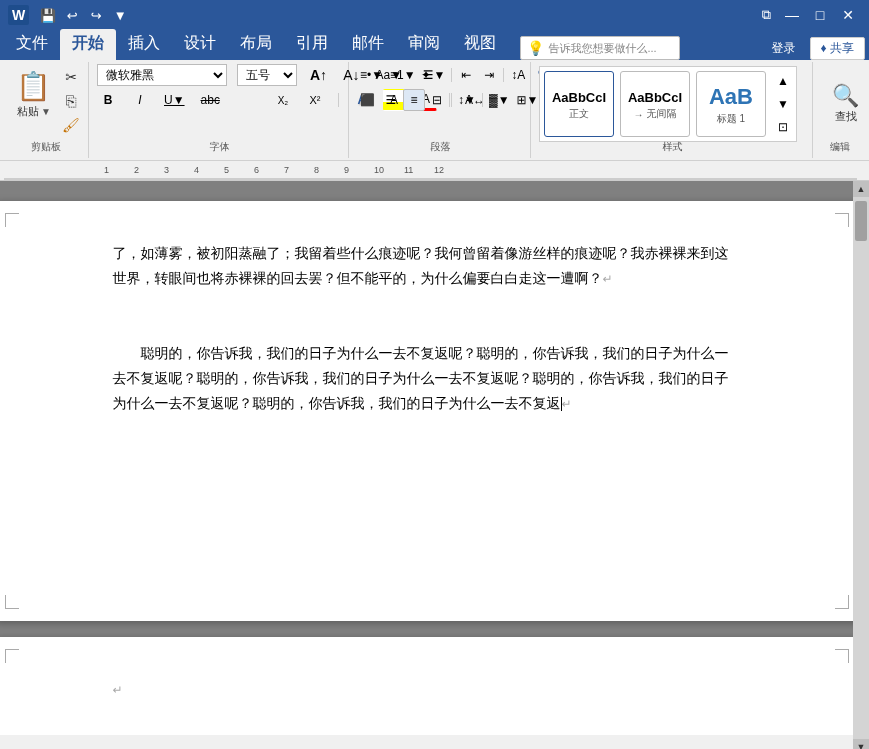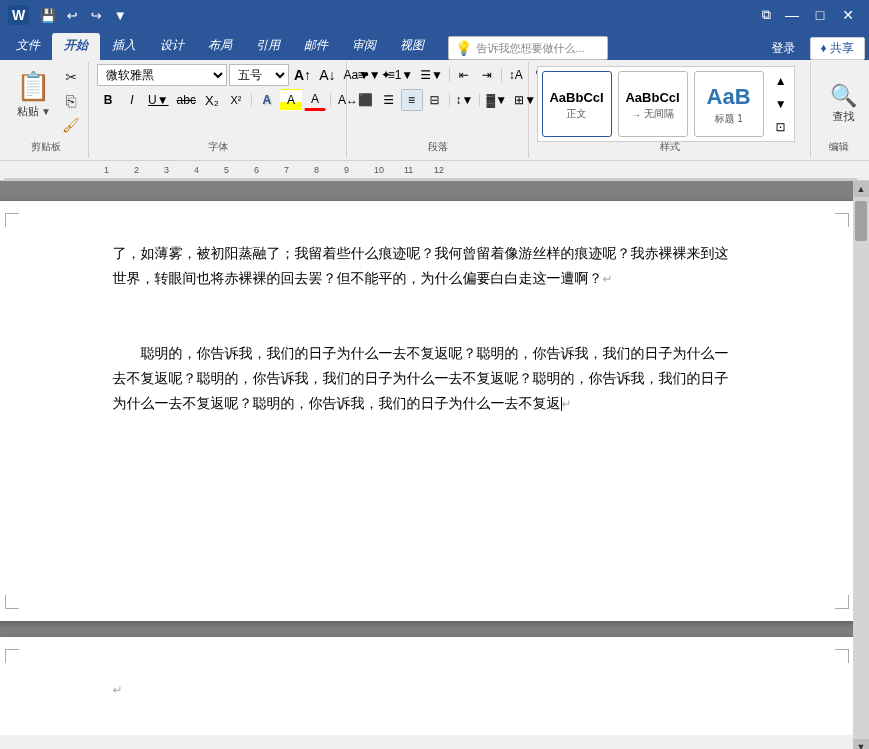--- a/index.html
+++ b/index.html
@@ -28,24 +28,23 @@
     .ribbon-tabs {
       background: #2b579a;
       height: 30px;
       display: flex;
       align-items: flex-end;
       padding: 0 4px;
     }
     .ribbon-tab {
       padding: 4px 12px 6px;
       color: white;
-      font-size: 12px;
+      font-size: 16px;
       cursor: pointer;
       border-radius: 3px 3px 0 0;
-      font-style: italic;
     }
     .ribbon-tab.active {
       background: #f0f0f0;
       color: #2b579a;
       font-weight: bold;
     }
 
     
     .ribbon-bar {
       background: #f0f0f0;
@@ -117,21 +116,21 @@
       padding-top: 2px;
     }
     .clipboard-btn {
       width: 22px; height: 22px;
       display: flex; align-items: center; justify-content: center;
       cursor: pointer; border-radius: 2px; font-size: 14px; color: #333;
     }
 
     
     .font-group .ribbon-group-content { flex-direction: column; }
-    .font-row { display: flex; align-items: center; gap: 2px; margin-bottom: 1px; }
+    .font-row { display: flex; align-items: center; gap: 10px; margin-bottom: 1px; }
     .font-select {
       height: 22px;
       font-size: 12px;
       border: 1px solid #bbb;
       background: white;
       padding: 0 4px;
       width: 130px;
       cursor: pointer;
     }
     .font-size-select {
@@ -151,21 +150,21 @@
       cursor: pointer;
       border-radius: 2px;
       font-size: 12px;
       background: transparent;
       padding: 0 2px;
     }
     .small-btn.bold { font-weight: bold; }
     .small-btn.italic { font-style: italic; }
     .small-btn.underline { text-decoration: underline; }
     .small-btn.strikethrough { text-decoration: line-through; }
-    .sub-btn { font-size: 13px; }
+    .sub-btn { font-size: 10px; margin-left: 39px; }
     .sup-btn { font-size: 10px; vertical-align: super; }
 
     
     .para-group .ribbon-group-content { flex-direction: column; }
     .para-row { display: flex; align-items: center; gap: 1px; margin-bottom: 1px; }
 
     
     .styles-group { flex: 1; }
     .styles-group .ribbon-group-content { flex-direction: row; align-items: center; }
     .style-box {

